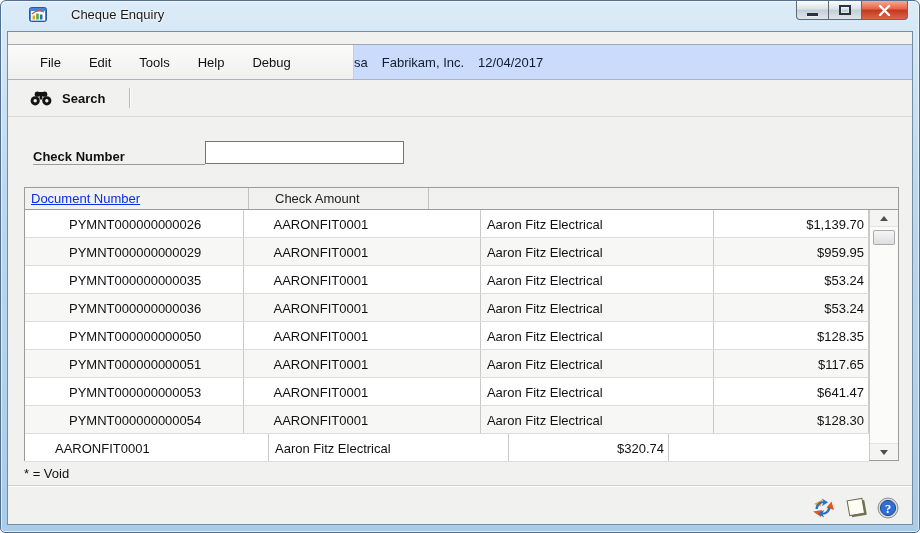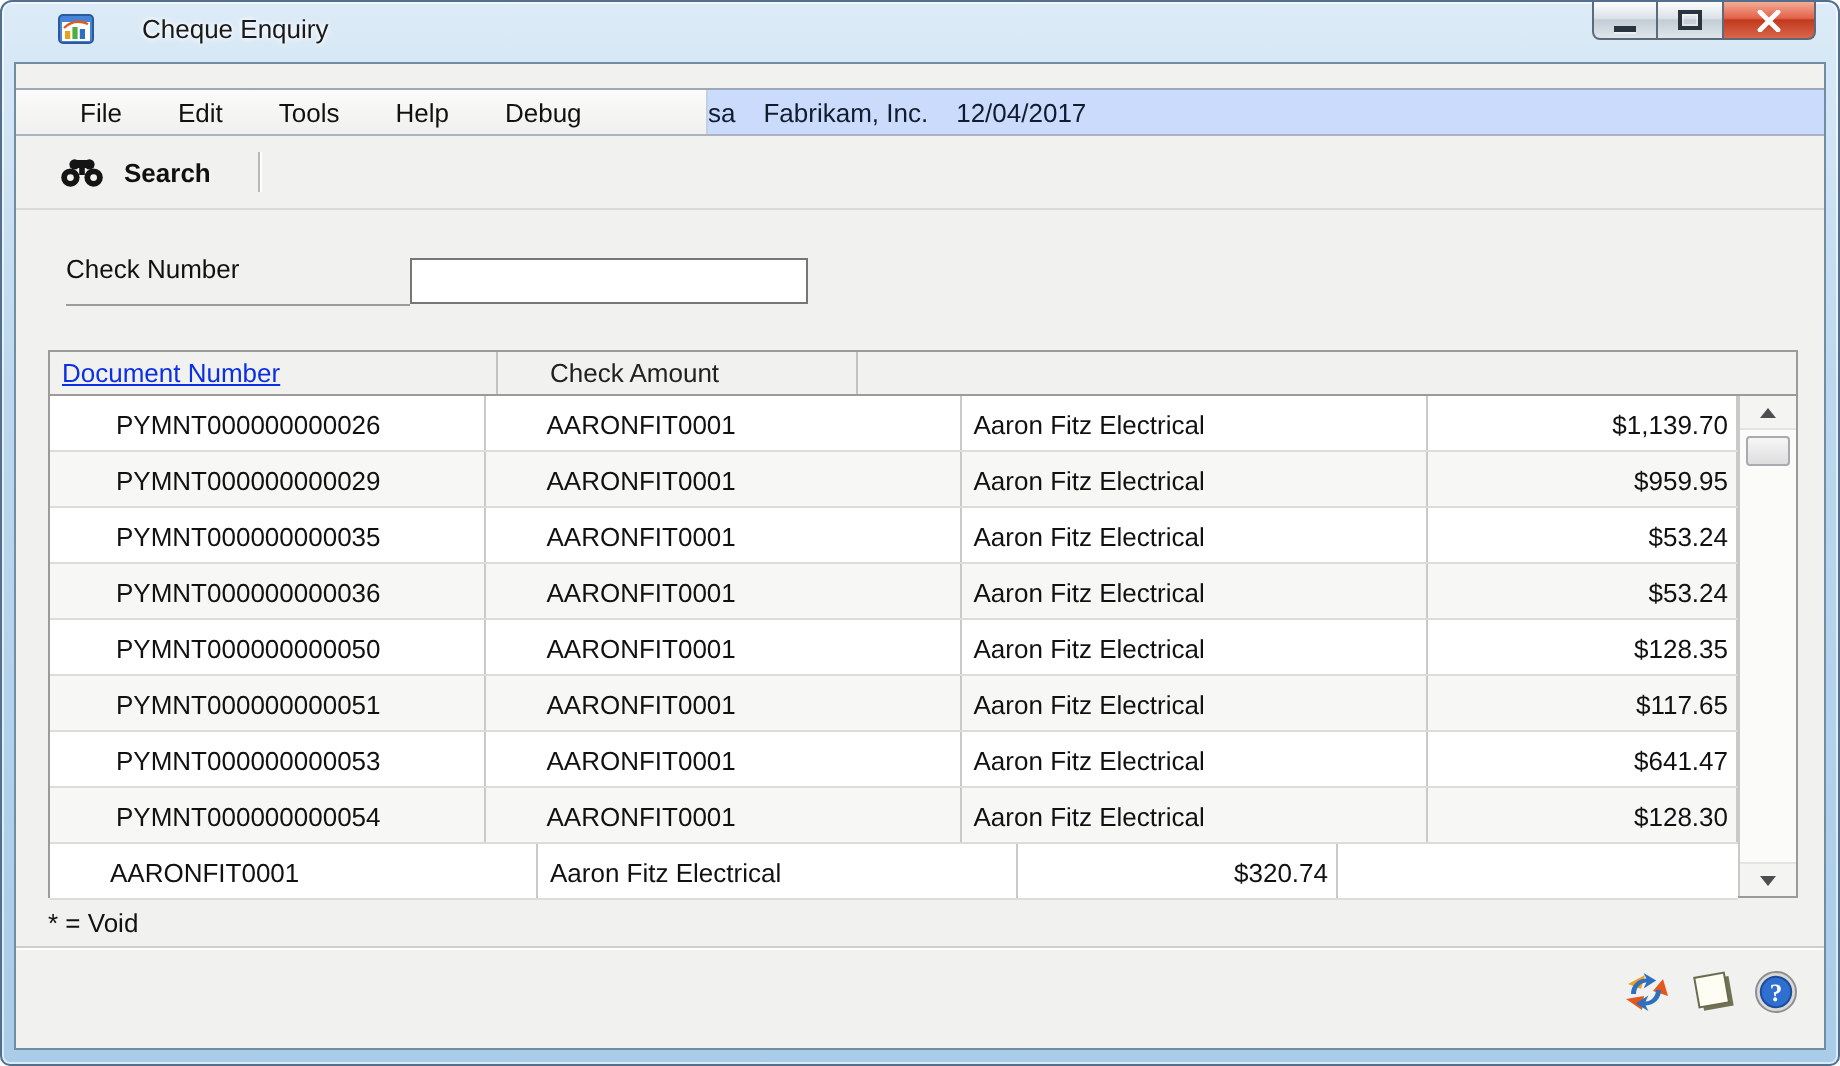--- a/index.html
+++ b/index.html
@@ -22,50 +22,50 @@
         background:linear-gradient(180deg,#fdfdfd,#dbe2e8 45%,#c3cdd6 50%,#dfe6ec);}
   .wbtn.min{width:33px;border-radius:0 0 0 4px;}
   .wbtn.max{width:34px;}
   .wbtn.close{width:47px;border-radius:0 0 4px 0;
         background:linear-gradient(180deg,#f4ab95,#e2624a 45%,#c2391d 50%,#d8664c);}
   .g-min{display:block;width:11px;height:3px;background:#29343f;margin-top:8px;box-shadow:0 1px 0 rgba(255,255,255,.55);}
   .g-max{display:block;width:12px;height:10px;border:2px solid #29343f;background:transparent;box-shadow:inset 0 0 0 1px rgba(255,255,255,.4);}
   
   .client{width:100%;height:100%;background:#f1f1ef;border:1px solid #708da4;position:relative;overflow:hidden;}
   
-  .menubar{margin-top:12px;height:24px;border-top:1px solid #9fa9b6;border-bottom:1px solid #aab3bf;
+  .menubar{margin-top:12px;height:36px;border-top:1px solid #9fa9b6;border-bottom:1px solid #aab3bf;
            background:#cbdbfb;display:flex;align-items:stretch;}
   .menu-left{background:linear-gradient(180deg,#fbfbf9,#f0f0ee);width:346px;display:flex;align-items:center;
              padding-left:18px;border-right:1px solid #c3cfe2;}
   .menu-item{padding:3px 14px;font-size:13px;color:#111;cursor:default;}
   .menu-right{flex:1;display:flex;align-items:center;justify-content:flex-start;gap:14px;
               padding-right:12px;font-size:13px;color:#101c30;}
   
   .toolbar{height:37px;display:flex;align-items:center;padding-left:22px;border-bottom:1px solid #dadad8;}
   .search-btn{display:flex;align-items:center;gap:10px;font-size:13px;font-weight:bold;color:#111;cursor:default;}
   .tsep{margin-left:24px;width:1px;height:20px;background:#b9b9b7;box-shadow:1px 0 0 #fff;}
   
   .formrow{margin:22px 0 0 25px;height:26px;display:flex;align-items:flex-end;}
-  .label-wrap{width:172px;height:100%;display:flex;align-items:flex-start;
-              border-bottom:1px solid #9c9c9a;font-size:13px;color:#111;}
+  .label-wrap{width:172px;height:100%;display:flex;align-items:flex-end;
+              border-bottom:1px solid #9c9c9a;font-size:13px;color:#111;font-weight:bold;}
   .txt-input{width:199px;height:23px;border:1px solid #767676;background:#fff;margin-bottom:1px;
              font:13px "Liberation Sans","DejaVu Sans",sans-serif;padding:0 4px;}
   
   .grid{margin:22px 0 0 16px;width:875px;height:274px;border:1px solid #9b9b9b;background:#fff;font-size:13px;}
   .ghead{display:flex;height:22px;background:#f1f1ef;border-bottom:1px solid #9b9b9b;gap:20px;}
   .hcell{padding:3px 6px 0 6px;border-right:1px solid #c2c2c2;color:#222;white-space:nowrap;overflow:hidden;}
   .hcell.link{color:#0a2fe4;text-decoration:underline;cursor:pointer;}
   .h-doc{width:224px;} .h-cust{width:220px;} .h-name{width:240px;} .h-amt{width:160px;}
   .h-cap{flex:1;border-right:none;}
   .gbody{display:flex;height:250px;}
   .rows{width:844px;}
   .trow{display:flex;height:28px;border-bottom:1px solid #dcdcdc;background:#fff;}
   .trow:nth-child(even){background:#f7f7f6;}
   .cell{border-right:1px solid #c9c9c9;padding:7px 6px 0 6px;white-space:nowrap;overflow:hidden;color:#111;}
-  .cell.doc{width:224px;padding-left:33px;}
+  .cell.doc{width:224px;padding-left:44px;}
   .cell.cust{width:220px;margin-left:24px;}
   .cell.name{width:240px;}
   .cell.amt{width:160px;text-align:right;padding-right:4px;}
   
   .vscroll{width:29px;border-left:1px solid #c9c9c9;background:#fbfbfa;position:relative;}
   .sbtn{position:absolute;left:0;right:0;height:17px;display:flex;align-items:center;justify-content:center;background:#f4f4f3;}
   .sbtn.up{top:0;border-bottom:1px solid #e4e4e2;}
   .sbtn.down{bottom:0;border-top:1px solid #e4e4e2;}
   .arr-up{width:0;height:0;border-left:4px solid transparent;border-right:4px solid transparent;border-bottom:5px solid #4e4e50;}
   .arr-down{width:0;height:0;border-left:4px solid transparent;border-right:4px solid transparent;border-top:5px solid #4e4e50;}

